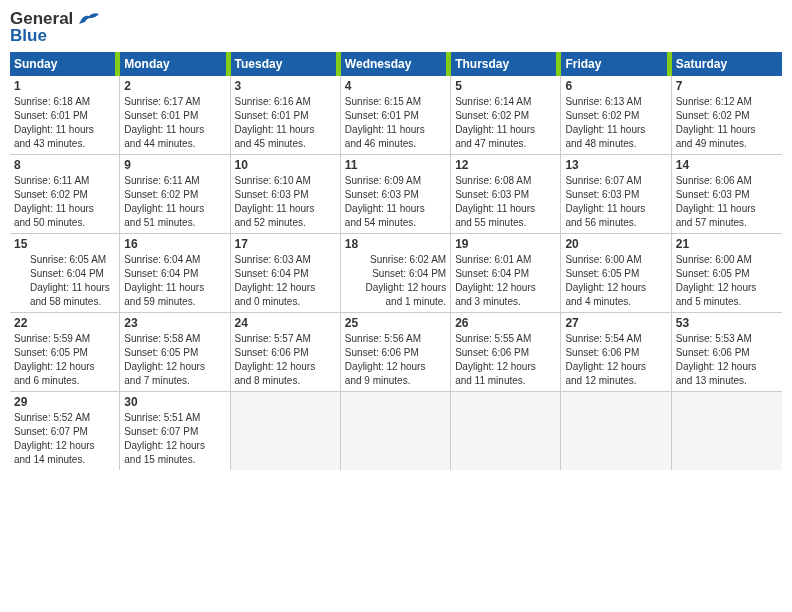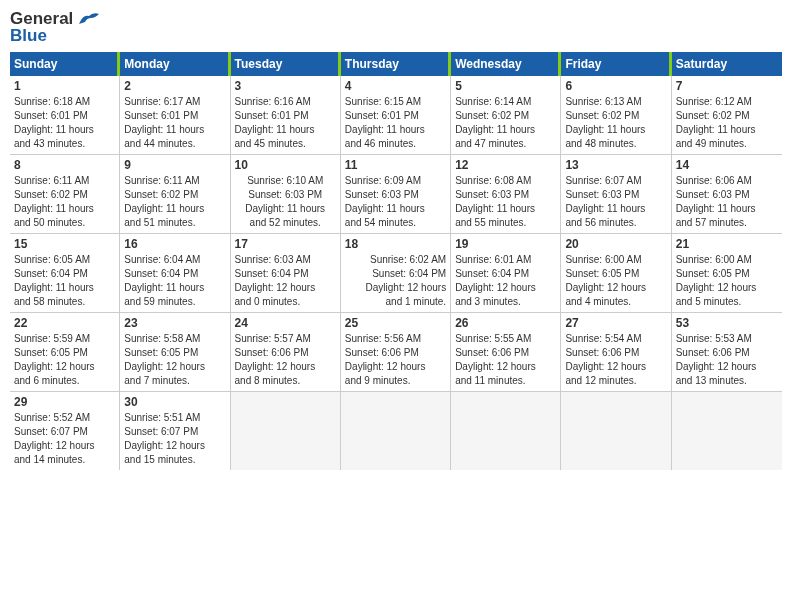--- a/index.html
+++ b/index.html
@@ -48,21 +48,21 @@
       display: grid;
       grid-template-columns: repeat(7, 1fr);
       background: #1a5fa8;
     }
     .cal-header-cell {
       color: #fff;
       font-size: 12px;
       font-weight: bold;
       padding: 5px 4px;
       text-align: left;
-      border-right: 3px solid #84cc16;
+      border-right: 5px solid #84cc16;
     }
     .cal-header-cell:last-child { border-right: none; }
     .cal-body {
       display: flex;
       flex-direction: column;
       flex: 1;
     }
     .cal-row {
       display: grid;
       grid-template-columns: repeat(7, 1fr);
@@ -114,22 +114,22 @@
       <div class="month-title"></div>
       <div class="location"></div>
     </div>
   </div>
 
   <div class="calendar">
     <div class="cal-header">
     <div class="cal-header-cell">Sunday</div>
         <div class="cal-header-cell">Monday</div>
         <div class="cal-header-cell">Tuesday</div>
+        <div class="cal-header-cell">Wednesday</div>
         <div class="cal-header-cell">Thursday</div>
-        <div class="cal-header-cell">Wednesday</div>
         <div class="cal-header-cell">Friday</div>
         <div class="cal-header-cell">Saturday</div>
       </div>
     <div class="cal-body">
     <div class="cal-row">
           <div class="cal-cell">
             <span class="day-num">1</span>
             <div class="cell-text" style="white-space: pre-line;">Sunrise: 6:18 AM
 Sunset: 6:01 PM
 Daylight: 11 hours
@@ -188,21 +188,21 @@
           </div>
           <div class="cal-cell">
             <span class="day-num">9</span>
             <div class="cell-text" style="white-space: pre-line;">Sunrise: 6:11 AM
 Sunset: 6:02 PM
 Daylight: 11 hours
 and 51 minutes.</div>
           </div>
           <div class="cal-cell">
             <span class="day-num">10</span>
-            <div class="cell-text" style="white-space: pre-line; text-align: center;">Sunrise: 6:10 AM
+            <div class="cell-text" style="white-space: pre-line;">Sunrise: 6:10 AM
 Sunset: 6:03 PM
 Daylight: 11 hours
 and 52 minutes.</div>
           </div>
           <div class="cal-cell">
             <span class="day-num">11</span>
             <div class="cell-text" style="white-space: pre-line;">Sunrise: 6:09 AM
 Sunset: 6:03 PM
 Daylight: 11 hours
 and 54 minutes.</div>
@@ -225,21 +225,21 @@
             <span class="day-num">14</span>
             <div class="cell-text" style="white-space: pre-line;">Sunrise: 6:06 AM
 Sunset: 6:03 PM
 Daylight: 11 hours
 and 57 minutes.</div>
           </div>
         </div>
         <div class="cal-row">
           <div class="cal-cell">
             <span class="day-num">15</span>
-            <div class="cell-text" style="white-space: pre-line;">Sunrise: 6:05 AM
+            <div class="cell-text" style="white-space: pre-line; margin-left: 16px;">Sunrise: 6:05 AM
 Sunset: 6:04 PM
 Daylight: 11 hours
 and 58 minutes.</div>
           </div>
           <div class="cal-cell">
             <span class="day-num">16</span>
             <div class="cell-text" style="white-space: pre-line;">Sunrise: 6:04 AM
 Sunset: 6:04 PM
 Daylight: 11 hours
 and 59 minutes.</div>

